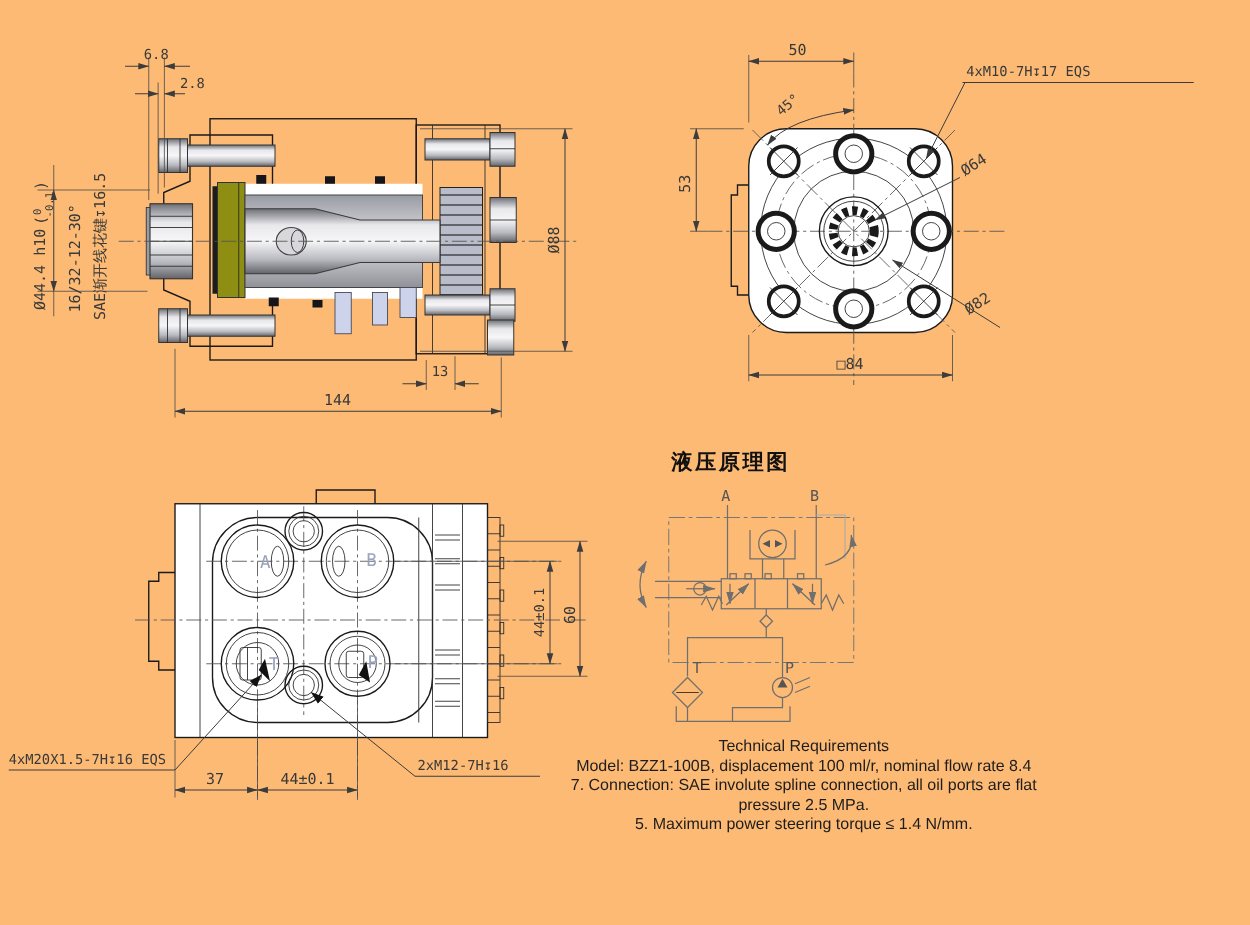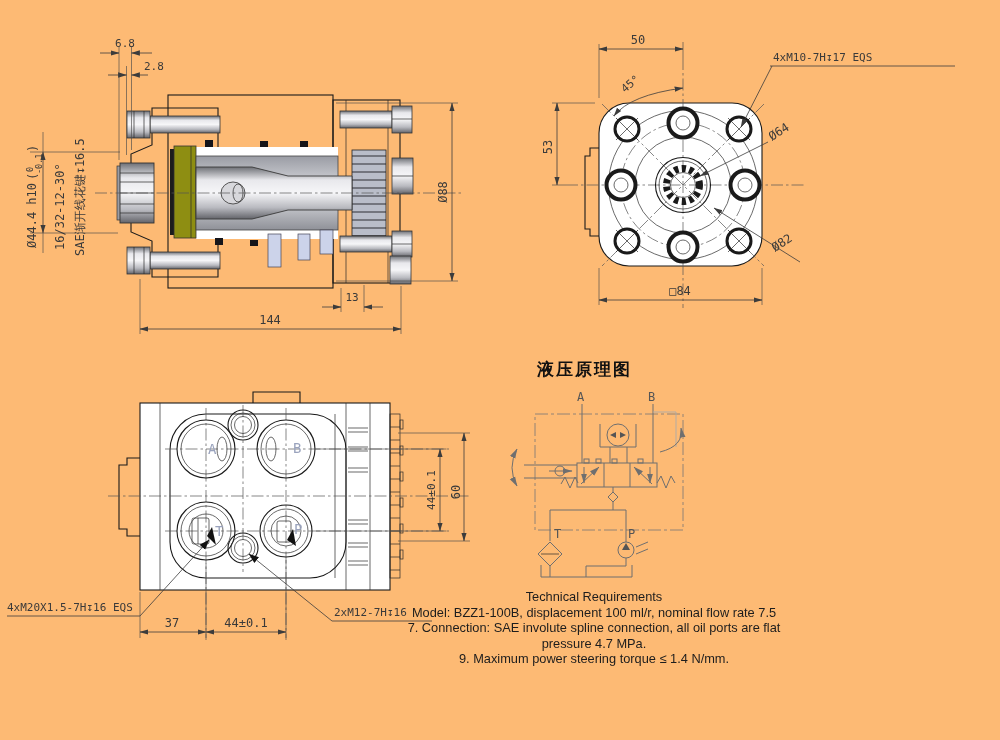--- a/index.html
+++ b/index.html
@@ -10,21 +10,21 @@
   .lnf{stroke:#1a1a1a;fill:#ffffff;stroke-width:1.1;}
   .lnt{stroke:#2a2a2a;fill:none;stroke-width:.7;}
   .cl{stroke:#555;fill:none;stroke-width:.7;stroke-dasharray:12 3 2.5 3;}
   .dim{stroke:#3c3c3c;fill:none;stroke-width:.8;}
   .ext{stroke:#4a4a4a;fill:none;stroke-width:.65;}
   .dtx{font-size:12px;fill:#3a3a3a;}
   .dts{font-size:11px;fill:#3a3a3a;}
   .sc{stroke:#6f6f6f;fill:none;stroke-width:1;}
   .scl{stroke:#aaa;fill:none;stroke-width:.9;}
   .scc{stroke:#777;fill:none;stroke-width:.8;stroke-dasharray:13 3 3 3;}
-  .techreq{position:absolute;left:404px;top:589px;width:380px;color:#1d1d1d;
+  .techreq{position:absolute;left:453px;top:589px;width:380px;color:#1d1d1d;
            font-size:12.8px;line-height:15.6px;}
 </style>
 </head>
 <body>
 
 <div class="canvas">
 <svg width="1000" height="740" viewBox="0 0 1000 740">
   <defs>
     <marker id="arr" viewBox="0 0 10 10" refX="9.5" refY="5" markerWidth="11" markerHeight="11" orient="auto-start-reverse">
       <path d="M0,2 L10,5 L0,8 Z" fill="#3c3c3c"></path>
@@ -470,18 +470,18 @@
       <line x1="636" y1="554" x2="648" y2="549" class="sc"></line>
       <polyline points="626,558 626,566 586,566 586,577" class="sc"></polyline>
     </g>
     <path d="M541,565 L541,577 L632,577 L632,565" class="sc"></path>
   </g>
 </svg>
 
 
 <div class="techreq">
   <div>Technical Requirements</div>
-  <div>Model: BZZ1-100B, displacement 100 ml/r, nominal flow rate 7.5</div>
+  <div>Model: BZZ1-100B, displacement 100 ml/r, nominal flow rate 8.4</div>
   <div>7. Connection: SAE involute spline connection, all oil ports are flat</div>
-  <div>pressure 4.7 MPa.</div>
-  <div>9. Maximum power steering torque ≤ 1.4 N/mm.</div>
+  <div>pressure 2.5 MPa.</div>
+  <div>5. Maximum power steering torque ≤ 1.4 N/mm.</div>
 </div>
 </div>
 
 </body></html>

